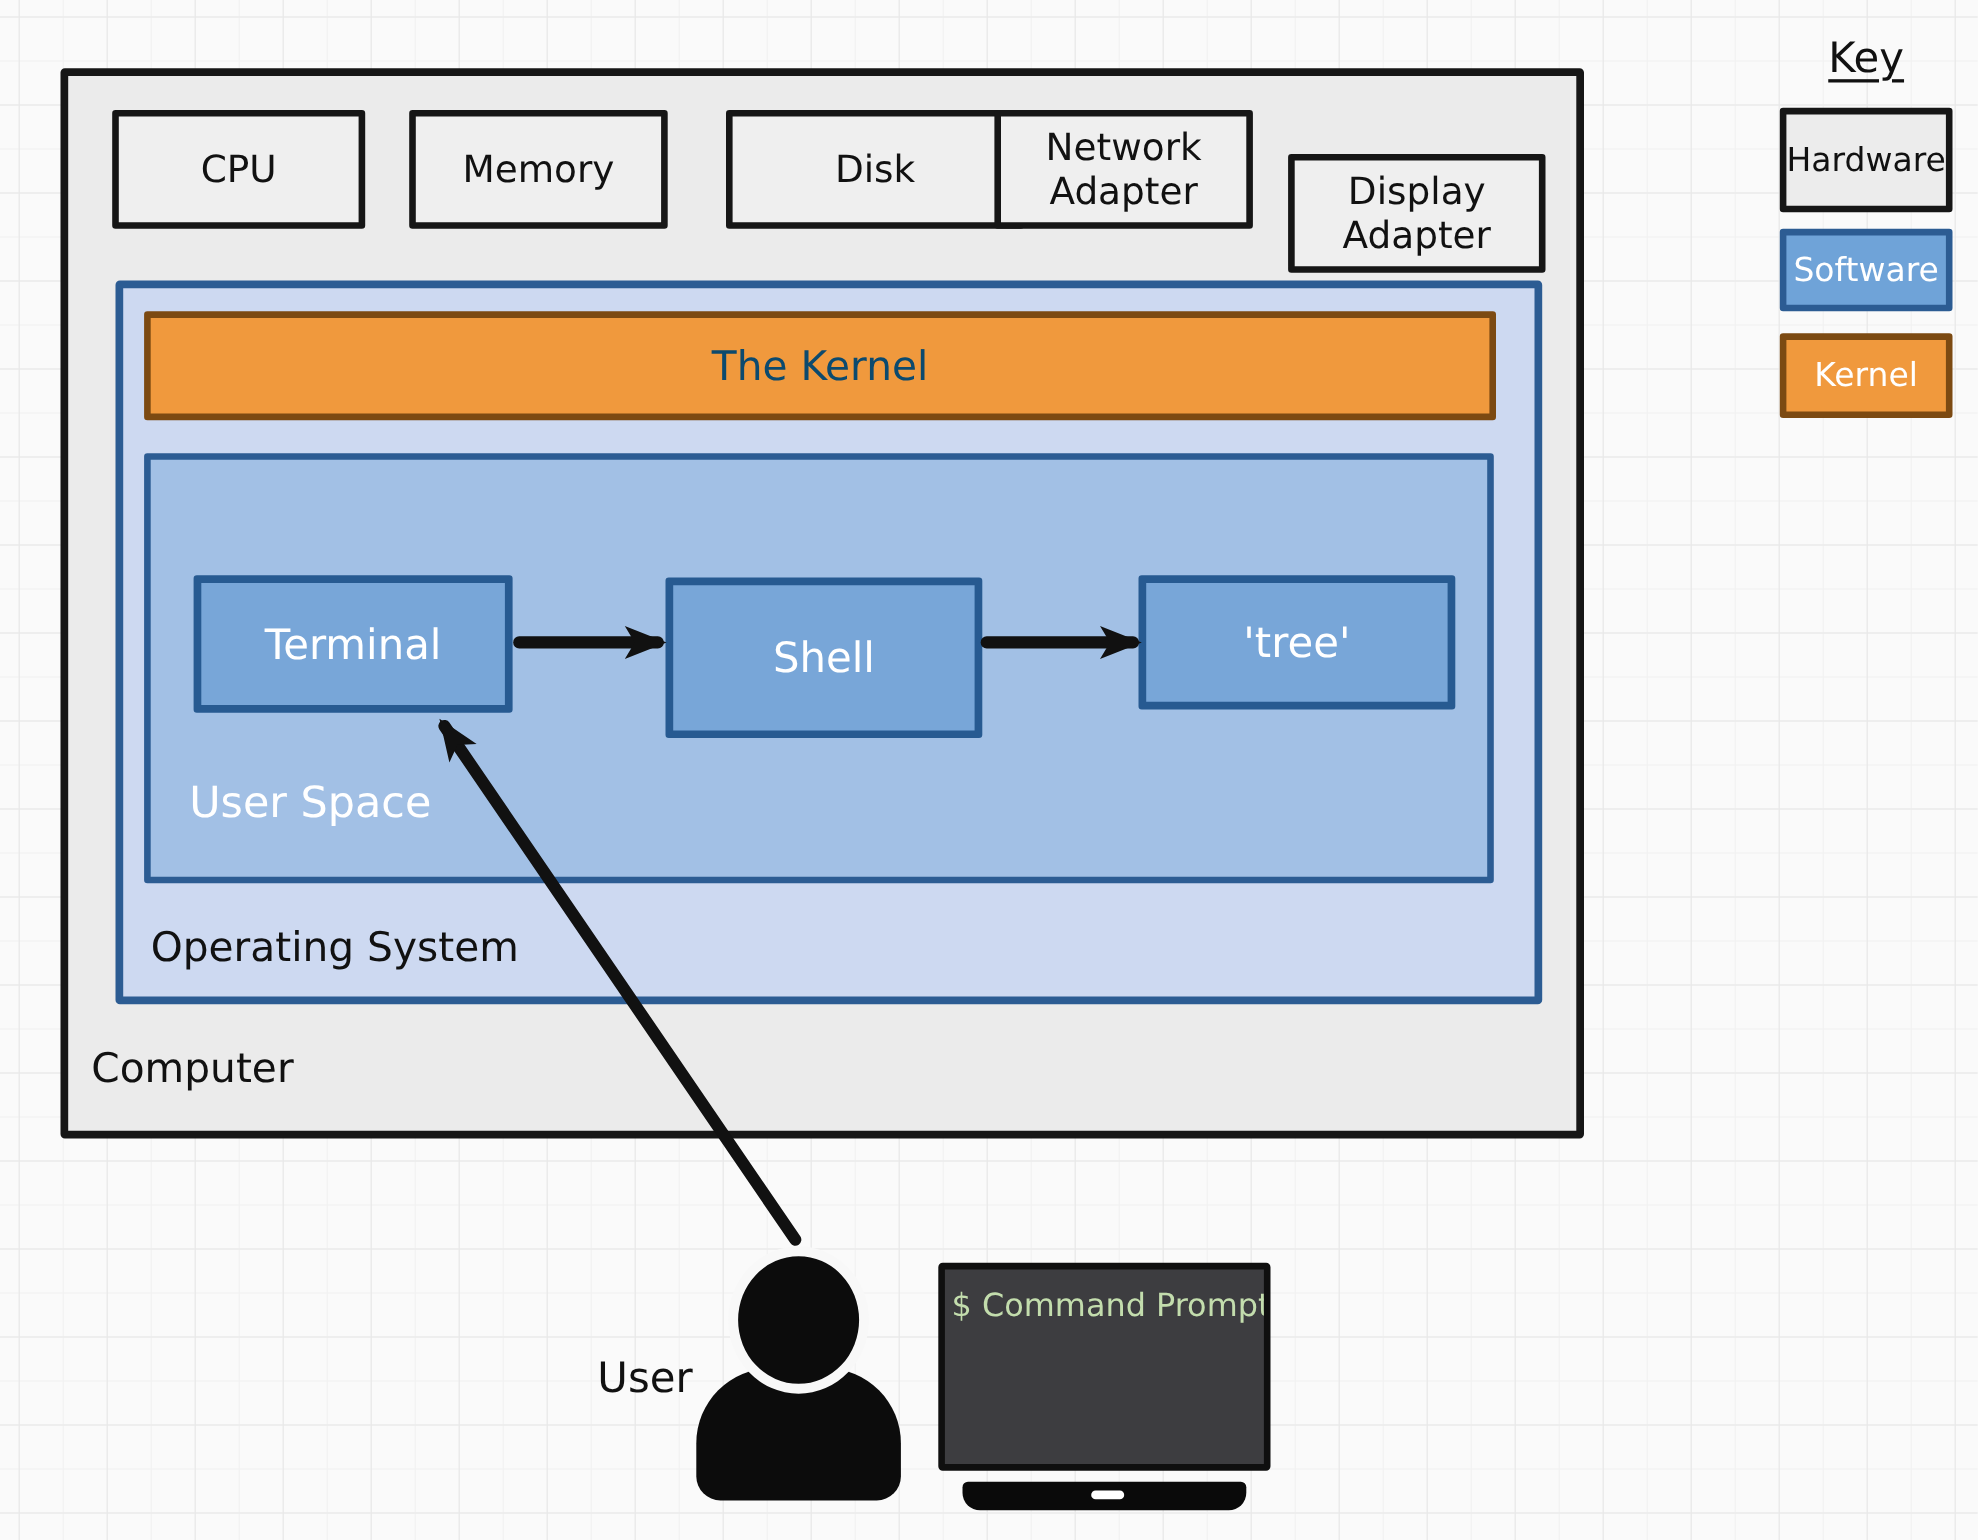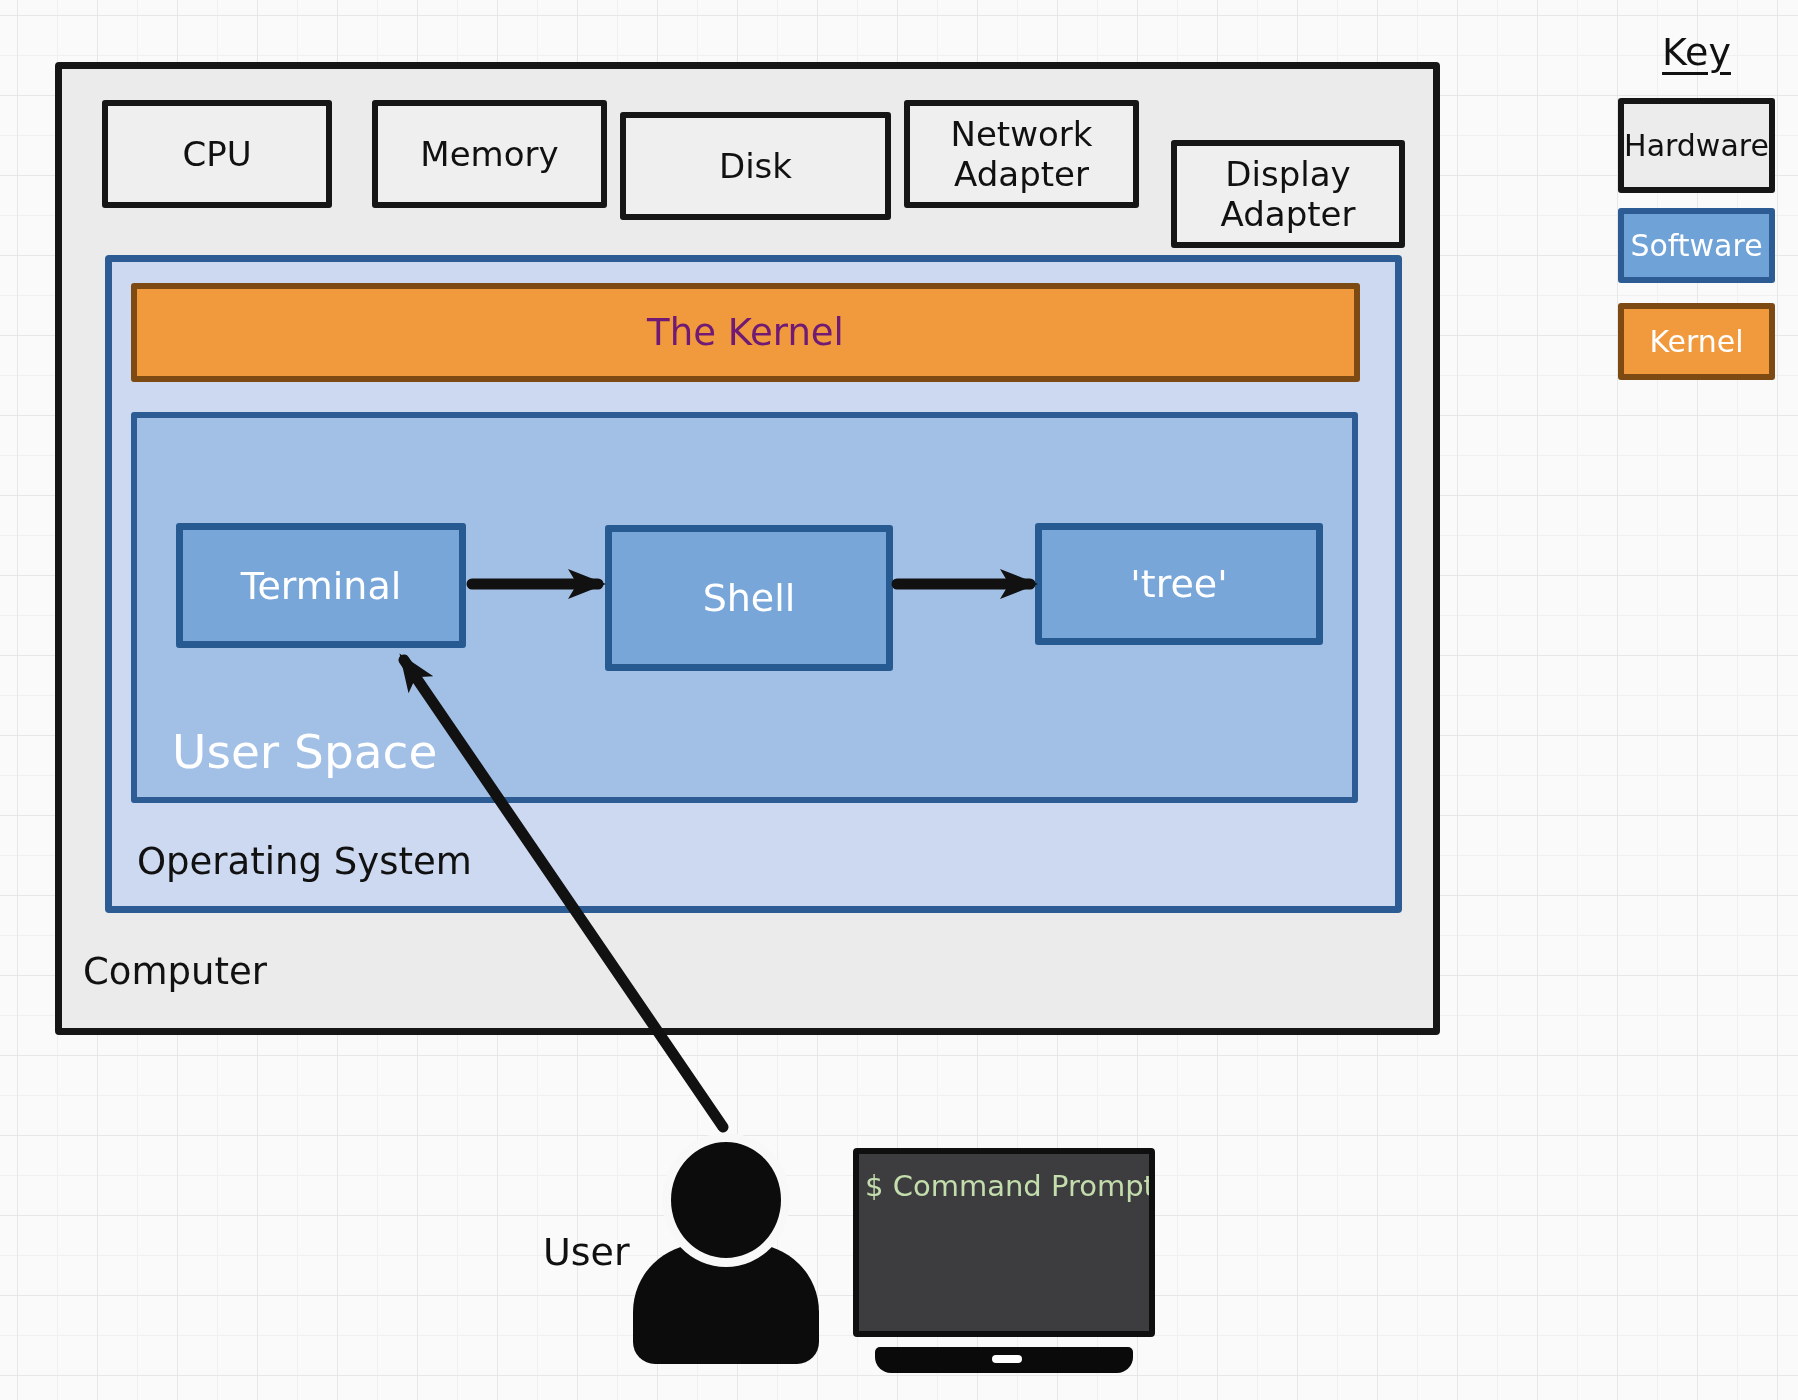--- a/index.html
+++ b/index.html
@@ -19,33 +19,33 @@
   .box{border-radius:4px;}
   
   .computer{left:55px;top:62px;width:1385px;height:973px;background:#ebebeb;border:7px solid #161616;}
   .computer-label{left:83px;top:950px;font-size:37px;color:#111;}
   
   .hw{top:100px;height:108px;background:#efefef;border:6px solid #161616;border-radius:3px;
       display:flex;align-items:center;justify-content:center;text-align:center;
       font-size:34px;color:#111;line-height:1.18;padding:0 4px;}
   .hw.cpu{left:102px;width:230px;}
   .hw.memory{left:372px;width:235px;}
-  .hw.disk{left:620px;width:271px;margin-top:12px;}
+  .hw.disk{left:660px;width:271px;}
   .hw.network{left:904px;width:235px;}
   .hw.display{left:1171px;width:234px;margin-top:40px;}
   
   .os{left:105px;top:255px;width:1297px;height:658px;background:#cdd9f1;border:7px solid #2c5c93;}
   .os-label{left:137px;top:840px;font-size:37px;color:#111;}
   
   .kernel{left:131px;top:283px;width:1229px;height:99px;background:#f0993d;border:6px solid #7c4a12;
       border-radius:3px;display:flex;align-items:center;justify-content:center;
-      font-size:37px;color:#701a75;}
+      font-size:37px;color:#0c4a6e;}
   
   .uspace{left:131px;top:412px;width:1227px;height:391px;background:#a2c0e5;border:6px solid #2c5c93;border-radius:3px;}
-  .uspace-label{left:172px;top:724px;font-size:47px;color:#fff;}
+  .uspace-label{left:172px;top:708px;font-size:39px;color:#fff;}
   
   .proc{top:523px;height:125px;background:#78a6d8;border:7px solid #275a91;border-radius:3px;
       display:flex;align-items:center;justify-content:center;font-size:38px;color:#fff;}
   .proc.terminal{left:176px;width:290px;}
   .proc.shell{left:605px;width:288px;height:146px;top:525px;}
   .proc.tree{left:1035px;width:288px;height:122px;}
   
   .key-title{left:1618px;top:30px;width:157px;text-align:center;font-size:38px;color:#111;
       text-decoration:underline;text-decoration-thickness:3px;text-underline-offset:7px;}
   .key-box{left:1618px;width:157px;display:flex;align-items:center;justify-content:center;

